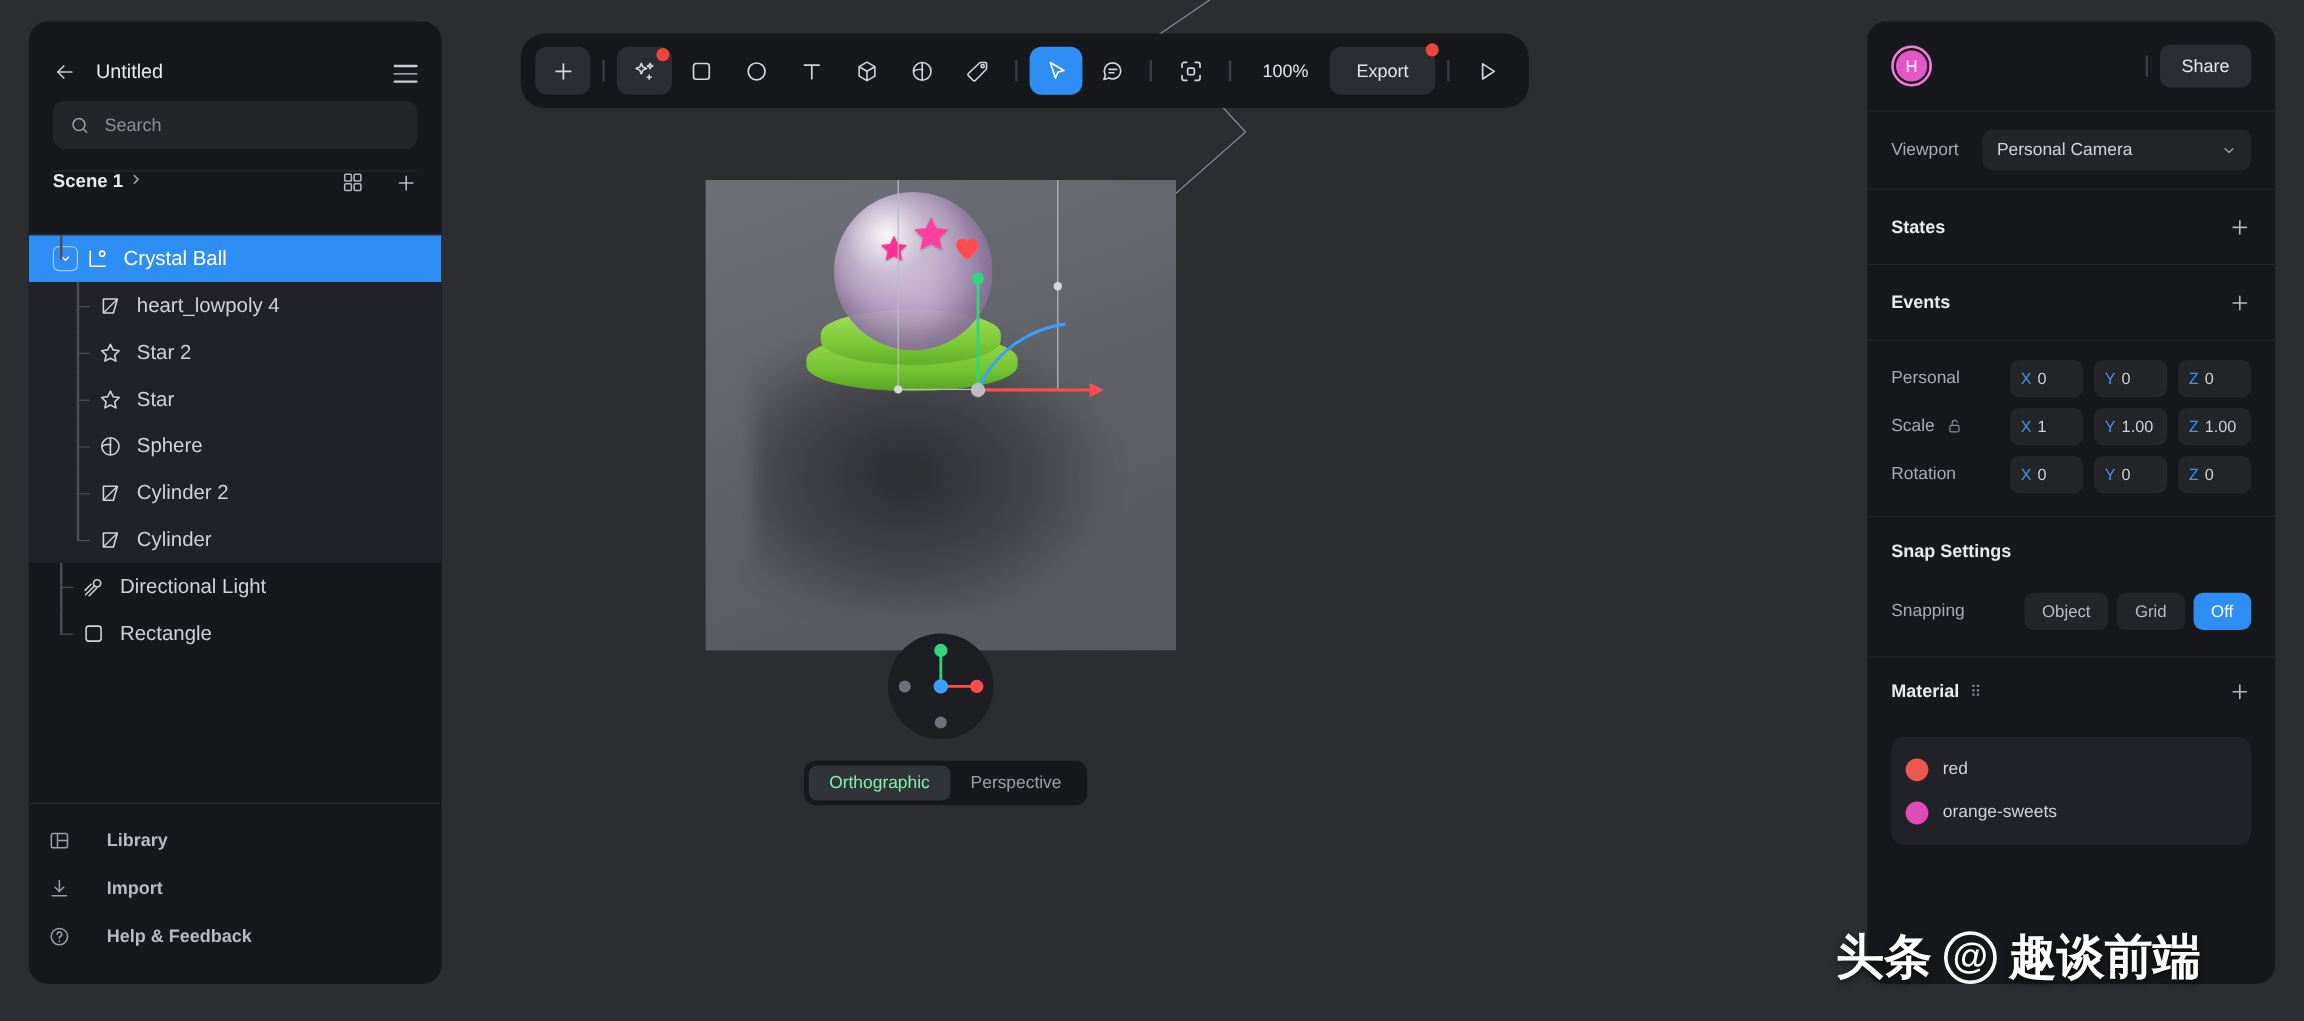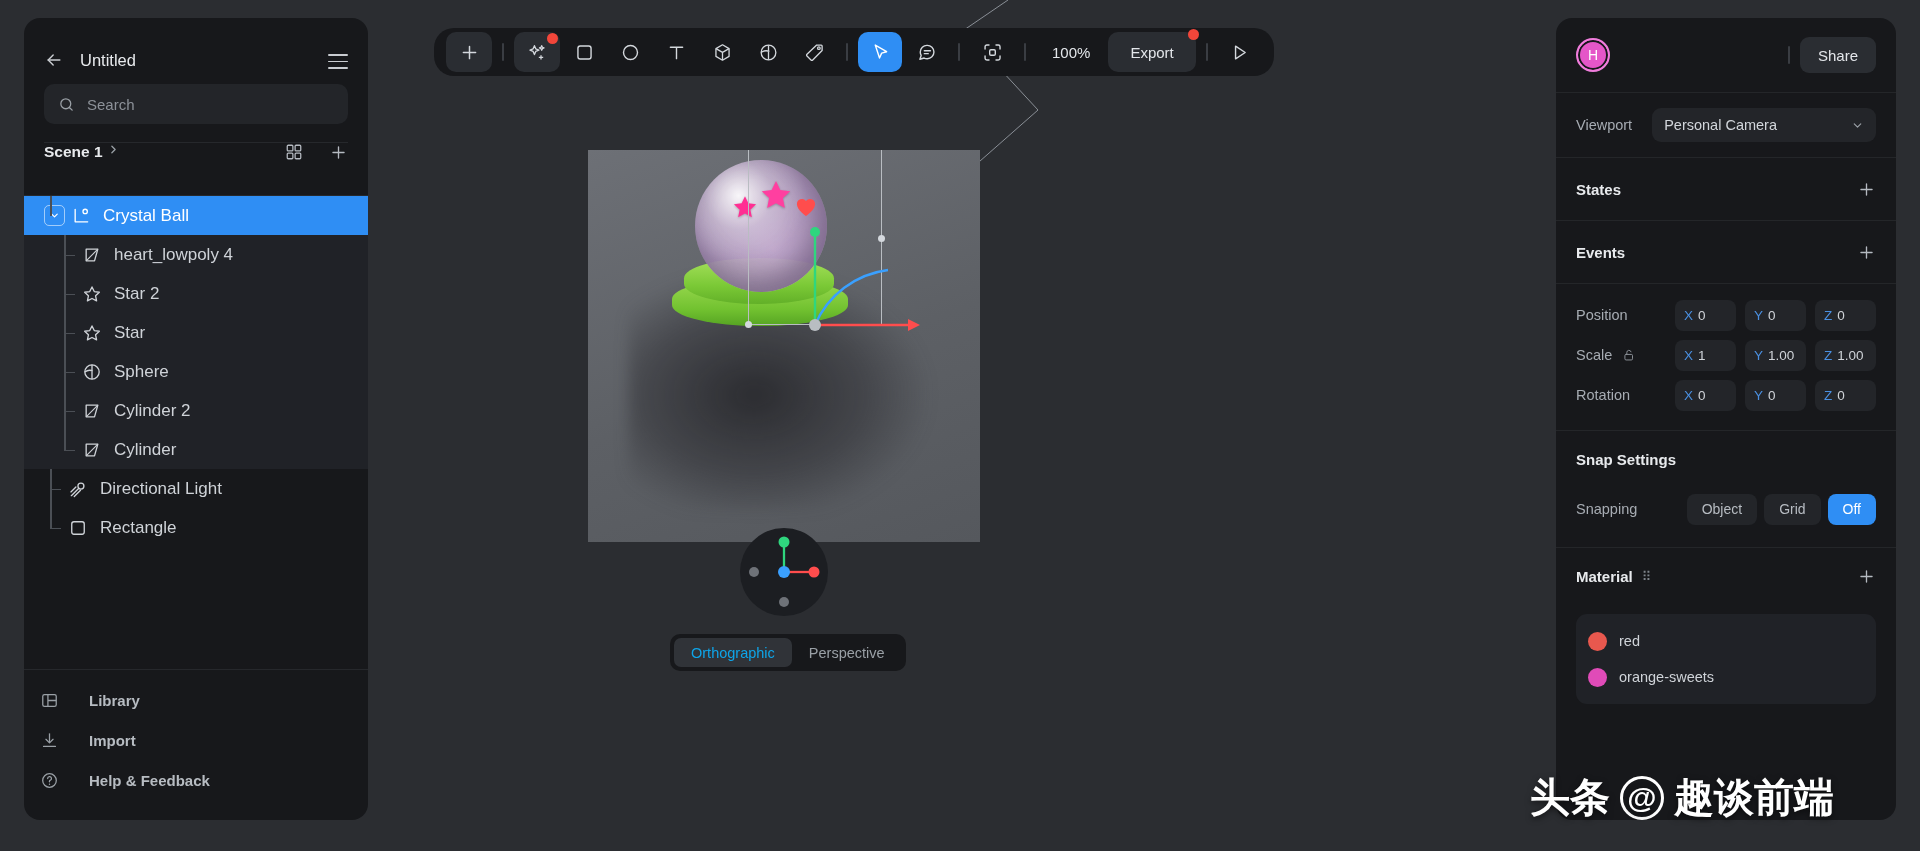--- a/index.html
+++ b/index.html
@@ -82,21 +82,21 @@
   .foot-row {
     display: flex; align-items: center; height: 40px;
     padding: 0 16px; gap: 30px; cursor: pointer; font-weight: bold;
   }
   .foot-row svg { width: 19px; height: 19px; color: #9aa0a6; flex: 0 0 auto;}
   .foot-row span { font-size: 15px; color: #b7bcc2; }
 
   
   #toolbar {
     position: absolute; left: 434px; top: 28px;
-    height: 48px; background: #17181b; border-radius: 20px;
+    height: 62px; background: #17181b; border-radius: 20px;
     display: flex; align-items: center; padding: 0 12px; gap: 2px;
     z-index: 20;
   }
   .tb-btn {
     width: 44px; height: 40px; border-radius: 10px;
     display: flex; align-items: center; justify-content: center;
     color: #d4d8dd; cursor: pointer; position: relative;
   }
   .tb-btn svg { width: 21px; height: 21px; }
   .tb-btn.boxed { background: #2a2d32; width: 46px; }
@@ -159,21 +159,21 @@
   #view-toggle {
     position: absolute; left: 302px; top: 634px;
     height: 37px; background: #17181b; border-radius: 10px;
     display: flex; align-items: center; padding: 4px;
   }
   .vt {
     height: 29px; padding: 0 17px; border-radius: 7px;
     display: flex; align-items: center; font-size: 14.5px;
     color: #9aa0a6; cursor: pointer;
   }
-  .vt.on { background: #303338; color: #0ea5e9; }
+  .vt.on { background: #303338; color: #86efac; }
 
   
   #right-panel {
     position: absolute; right: 24px; top: 18px;
     width: 340px; height: 802px;
     background: #17181b; border-radius: 16px; overflow: hidden;
   }
   .rp-head { height: 74px; display: flex; align-items: center; padding: 0 20px; gap: 10px; }
   .avatar {
     width: 34px; height: 34px; border-radius: 50%;
@@ -572,21 +572,21 @@
   <div class="row" style="height:62px">
     <span class="sec-title">Events</span>
     <svg class="plus-sm" viewBox="0 0 24 24" fill="none" stroke="currentColor" stroke-width="1.7" stroke-linecap="round">
         <path d="M12 5v14M5 12h14"></path>
       </svg>
   </div>
   <div class="hr"></div>
 
   <div style="height:14px"></div>
   <div class="row" style="height:34px">
-    <span class="lbl">Position</span>
+    <span class="lbl">Personal</span>
     <div class="xyz">
       <div class="num">
           <span class="ax">X</span>
           <span>0</span>
         </div>
       <div class="num">
           <span class="ax">Y</span>
           <span>0</span>
         </div>
       <div class="num">

